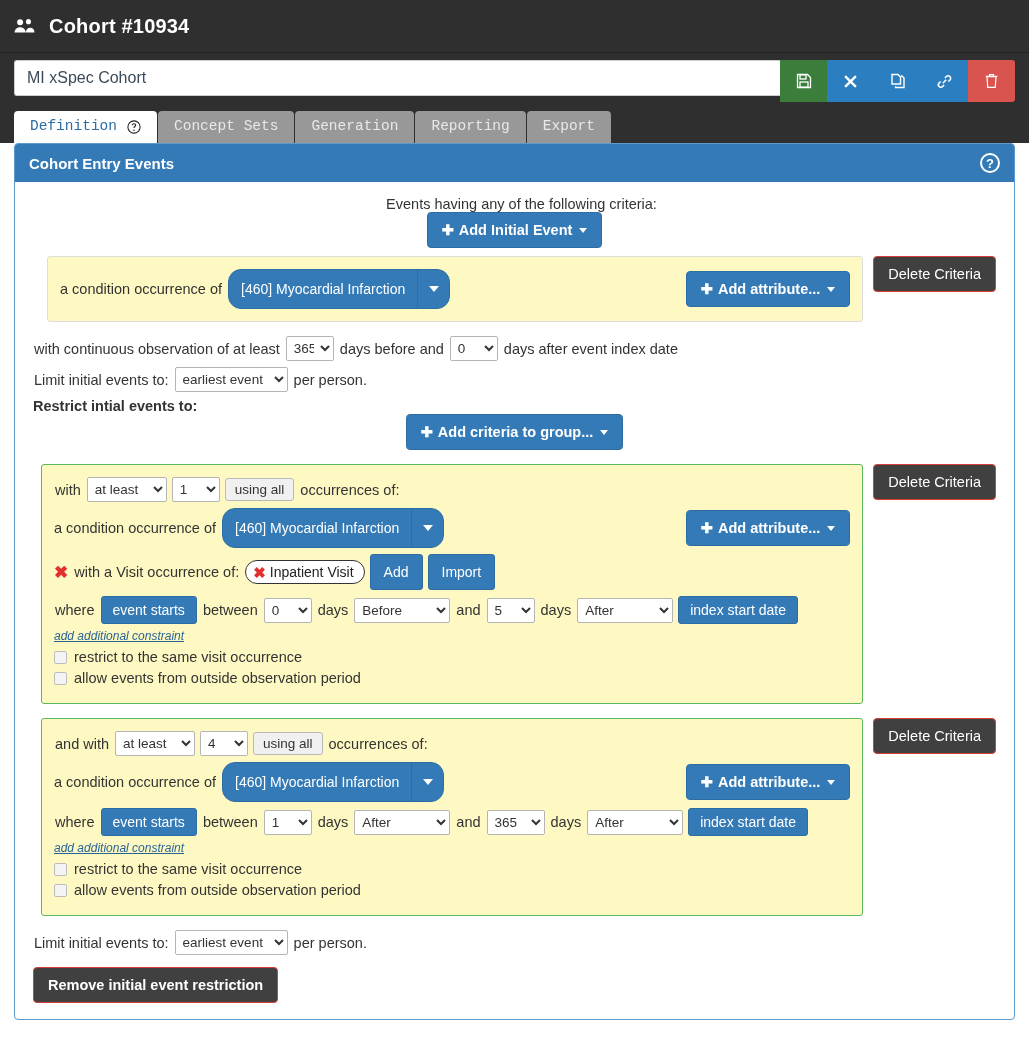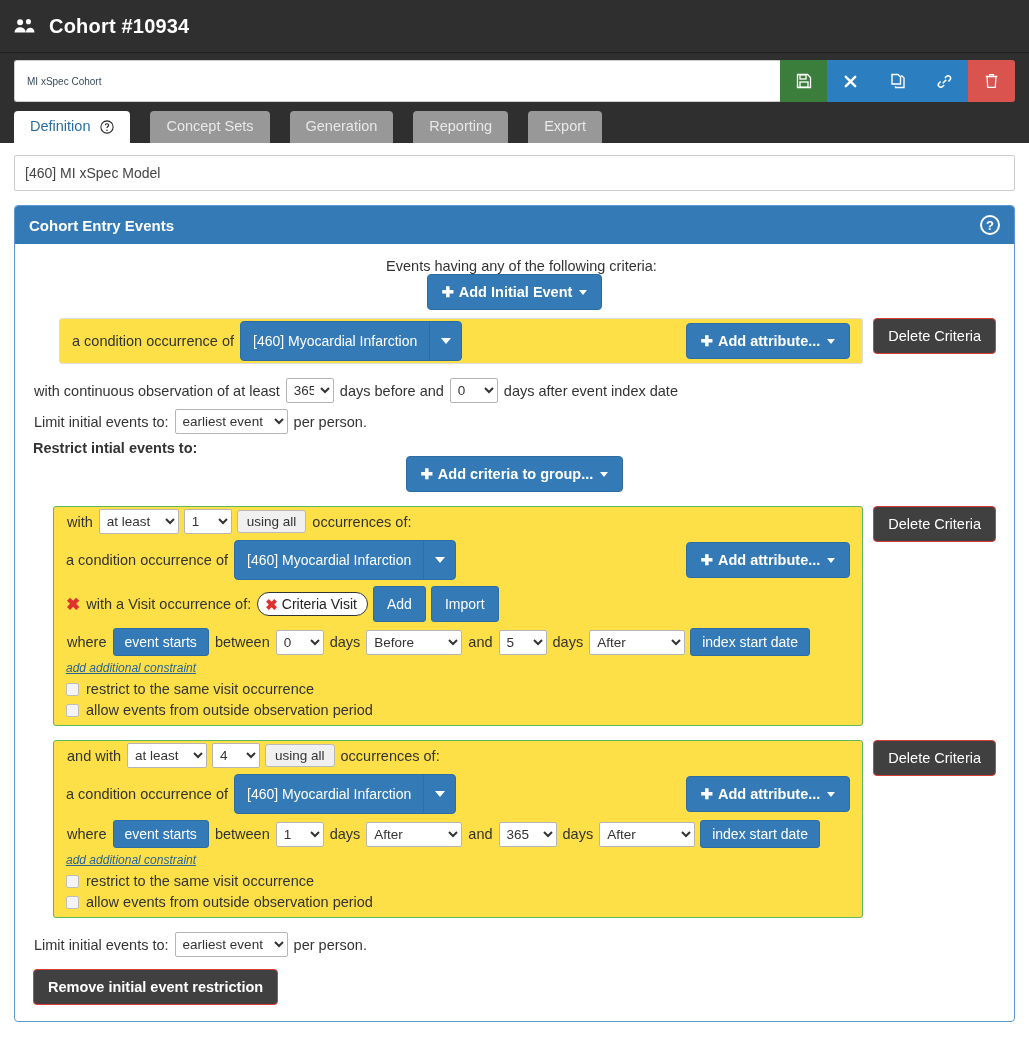--- a/index.html
+++ b/index.html
@@ -39,26 +39,26 @@
 
   
   .namebar {
     background: #2f2f2f;
     padding: 7px 14px 8px 14px;
     display: flex;
     align-items: stretch;
   }
   .name-input {
     flex: 1;
-    height: 42px;
+    height: 36px;
     border: 1px solid #cccccc;
     border-right: none;
     background: #ffffff;
     font-family: "Liberation Sans", sans-serif;
-    font-size: 10px;
+    font-size: 16px;
     color: #3a4a5a;
     padding: 0 12px;
     outline: none;
     border-radius: 3px 0 0 3px;
   }
   .btn-icon {
     width: 47px;
     height: 42px;
     border: none;
     color: #fff;
@@ -81,26 +81,27 @@
     background: #2f2f2f;
     padding: 0 14px;
     display: flex;
     align-items: flex-end;
     height: 33px;
   }
   .tab {
     background: #989898;
     color: #e8e8e8;
     padding: 7px 16px 8px 16px;
-    margin-right: 20px;
+    margin-right: 1px;
     font-size: 14.5px;
     border-radius: 4px 4px 0 0;
     cursor: pointer;
     line-height: 1.15;
     white-space: nowrap;
+    font-family: Liberation Mono, monospace;
   }
   .tab.active {
     background: #ffffff;
     color: #2b6ca3;
     display: flex;
     align-items: center;
     gap: 10px;
   }
   .tab.active .help-circle {
     color: #222;
@@ -210,36 +211,35 @@
     border-radius: 3px;
     padding: 5px 11px;
     font-size: 14px;
     font-weight: normal;
     cursor: pointer;
     font-family: "Liberation Sans", sans-serif;
   }
 
   
   .criteria-box {
-    background: #fde047;
+    background: #fef9c3;
     border: 1px solid #dddddd;
     border-radius: 3px;
-    padding: 2px 12px;
+    padding: 12px 12px;
     flex: 1;
-    margin-left: 12px;
   }
   .criteria-box.green { border: 1px solid #5cb85c; }
   .criteria-wrap { display: flex; align-items: flex-start; gap: 10px; margin-top: 8px; }
   .criteria-wrap .btn-danger { margin-top: 0; }
 
   
   .concept-btn {
     display: inline-flex;
     align-items: stretch;
-    border-radius: 4px;
+    border-radius: 13px;
     overflow: hidden;
     border: 1px solid #2e6da4;
     background: #337ab7;
     margin: 0 6px;
   }
   .concept-btn .label {
     color: #fff;
     font-size: 14px;
     padding: 11px 12px;
     white-space: nowrap;
@@ -397,23 +397,20 @@
           <circle cx="8" cy="11.6" r=".85" fill="#222" stroke="none"></circle>
         </svg>
       </span>
     </div>
     <div class="tab">Concept Sets</div>
     <div class="tab">Generation</div>
     <div class="tab">Reporting</div>
     <div class="tab">Export</div>
   </div>
 
-  <div class="desc-wrap">
-    <div class="desc-box">[460] MI xSpec Model</div>
-  </div>
 
   <div class="panel">
     <div class="panel-head">
       <span>Cohort Entry Events</span>
       <span class="help-icon">?</span>
     </div>
 
     <div class="panel-body">
 
       
@@ -513,21 +510,21 @@
               <span>Add attribute...</span>
               <span class="caret"></span>
             </button>
           </div>
 
           <div class="line">
             <span class="x-mark">✖</span>
             <span class="txt">with a Visit occurrence of:</span>
             <span class="visit-pill">
               <span class="x-mark">✖</span>
-              <span>Criteria Visit</span>
+              <span>Inpatient Visit</span>
             </span>
             <button class="btn-tag" style="padding:9px 13px;">Add</button>
             <button class="btn-tag" style="padding:9px 13px;">Import</button>
           </div>
 
           <div class="line">
             <span class="txt">where</span>
             <button class="btn-tag">event starts</button>
             <span class="txt">between</span>
             <select class="sel sel-narrow">

